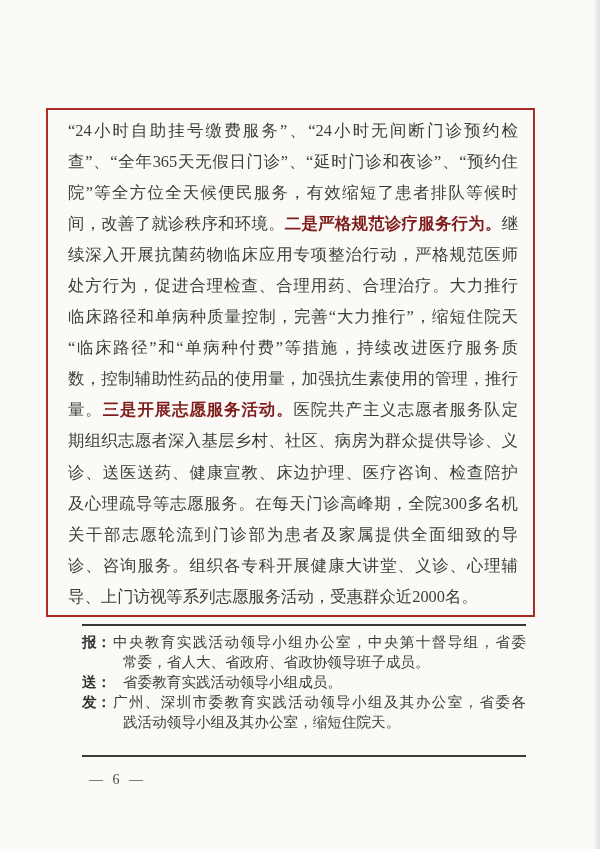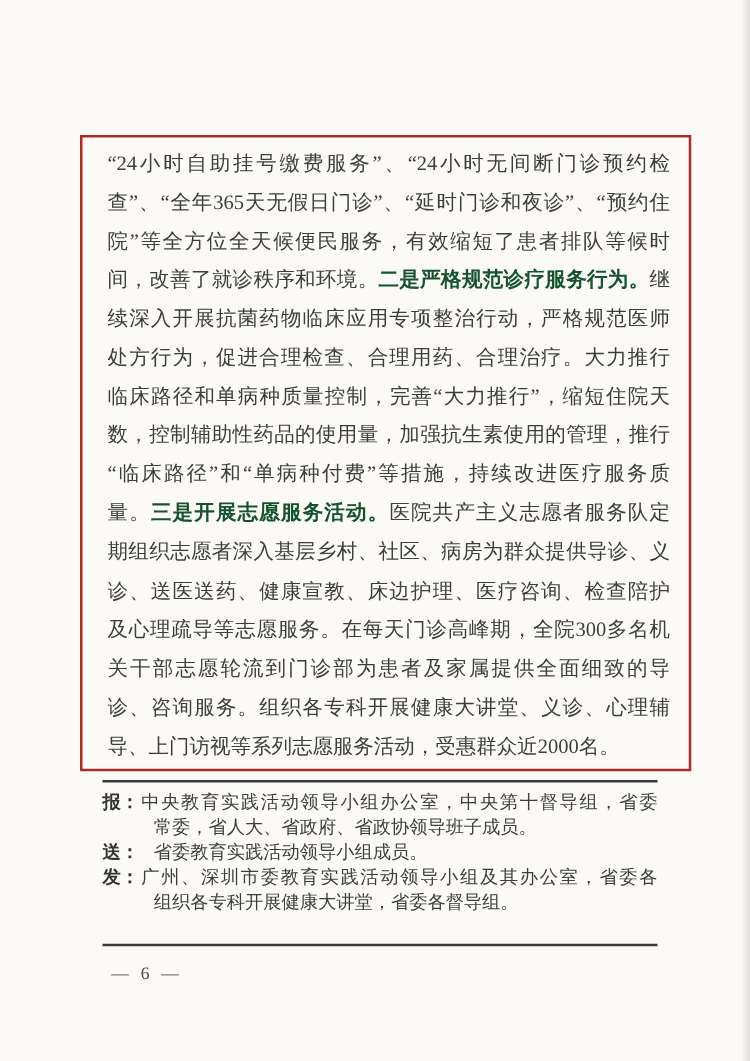--- a/index.html
+++ b/index.html
@@ -11,35 +11,35 @@
   }
   .page{
     position:relative;width:600px;height:849px;
     background:#fbfaf7;
   }
   .scan-edge-right{
     position:absolute;top:0;right:0;width:7px;height:849px;
     background:linear-gradient(to right, rgba(110,110,105,0) 0%, rgba(110,110,105,0.20) 100%);
   }
   .highlight-box{
-    position:absolute;left:64px;top:108px;width:489px;height:509px;
+    position:absolute;left:46px;top:108px;width:489px;height:509px;
     box-sizing:border-box;
     border:2px solid #ab2b27;
     padding:5px 16px 0 20px;
   }
   .body-text{width:450px;}
   .bline{
     height:31.05px;line-height:31.05px;
     font-size:16.4px;color:#3d3d3d;
     text-align:justify;
     text-align-last:justify;
     overflow:hidden;
   }
   .bline.lastline{text-align-last:left;}
-  .bline .bold{font-weight:700;color:#14532d;}
+  .bline .bold{font-weight:700;color:#7f1d1d;}
   .distribution{
     position:absolute;left:82px;top:624px;width:444px;
     border-top:2px solid #3a3a3a;
     padding-top:6px;
     box-sizing:border-box;
   }
   .fitem{
     display:flex;
     font-size:14.6px;line-height:20px;color:#3d3d3d;
   }
@@ -70,22 +70,22 @@
 <div class="page">
   <div class="highlight-box" style="border-color: rgb(171, 43, 39);">
     <div class="body-text">
         <div class="bline"><span>“24小时自助挂号缴费服务”、“24小时无间断门诊预约检</span></div>
         <div class="bline"><span>查”、“全年365天无假日门诊”、“延时门诊和夜诊”、“预约住</span></div>
         <div class="bline"><span>院”等全方位全天候便民服务，有效缩短了患者排队等候时</span></div>
         <div class="bline"><span>间，改善了就诊秩序和环境。</span><span class="bold">二是严格规范诊疗服务行为。</span><span>继</span></div>
         <div class="bline"><span>续深入开展抗菌药物临床应用专项整治行动，严格规范医师</span></div>
         <div class="bline"><span>处方行为，促进合理检查、合理用药、合理治疗。大力推行</span></div>
         <div class="bline"><span>临床路径和单病种质量控制，完善“大力推行”，缩短住院天</span></div>
+        <div class="bline"><span>“临床路径”和“单病种付费”等措施，持续改进医疗服务质</span></div>
         <div class="bline"><span>数，控制辅助性药品的使用量，加强抗生素使用的管理，推行</span></div>
-        <div class="bline"><span>“临床路径”和“单病种付费”等措施，持续改进医疗服务质</span></div>
         <div class="bline"><span>量。</span><span class="bold">三是开展志愿服务活动。</span><span>医院共产主义志愿者服务队定</span></div>
         <div class="bline"><span>期组织志愿者深入基层乡村、社区、病房为群众提供导诊、义</span></div>
         <div class="bline"><span>诊、送医送药、健康宣教、床边护理、医疗咨询、检查陪护</span></div>
         <div class="bline"><span>及心理疏导等志愿服务。在每天门诊高峰期，全院300多名机</span></div>
         <div class="bline"><span>关干部志愿轮流到门诊部为患者及家属提供全面细致的导</span></div>
         <div class="bline"><span>诊、咨询服务。组织各专科开展健康大讲堂、义诊、心理辅</span></div>
         <div class="bline lastline"><span>导、上门访视等系列志愿服务活动，受惠群众近2000名。</span></div>
       </div>
   </div>
 
@@ -100,21 +100,21 @@
       <div class="fitem">
         <span class="flabel">送：</span>
         <div class="fbody">
           <div class="fline last">省委教育实践活动领导小组成员。</div>
         </div>
       </div>
       <div class="fitem">
         <span class="flabel">发：</span>
         <div class="fbody">
           <div class="fline">广州、深圳市委教育实践活动领导小组及其办公室，省委各</div>
-          <div class="fline last">组织各专科开展健康大讲堂，省委各督导组。</div>
+          <div class="fline last">践活动领导小组及其办公室，缩短住院天。</div>
         </div>
       </div>
     </div>
 
   <div class="separator-bottom"></div>
 
   <div class="pagenum">— 6 —</div>
 
   <div class="scan-edge-right"></div>
 </div>

